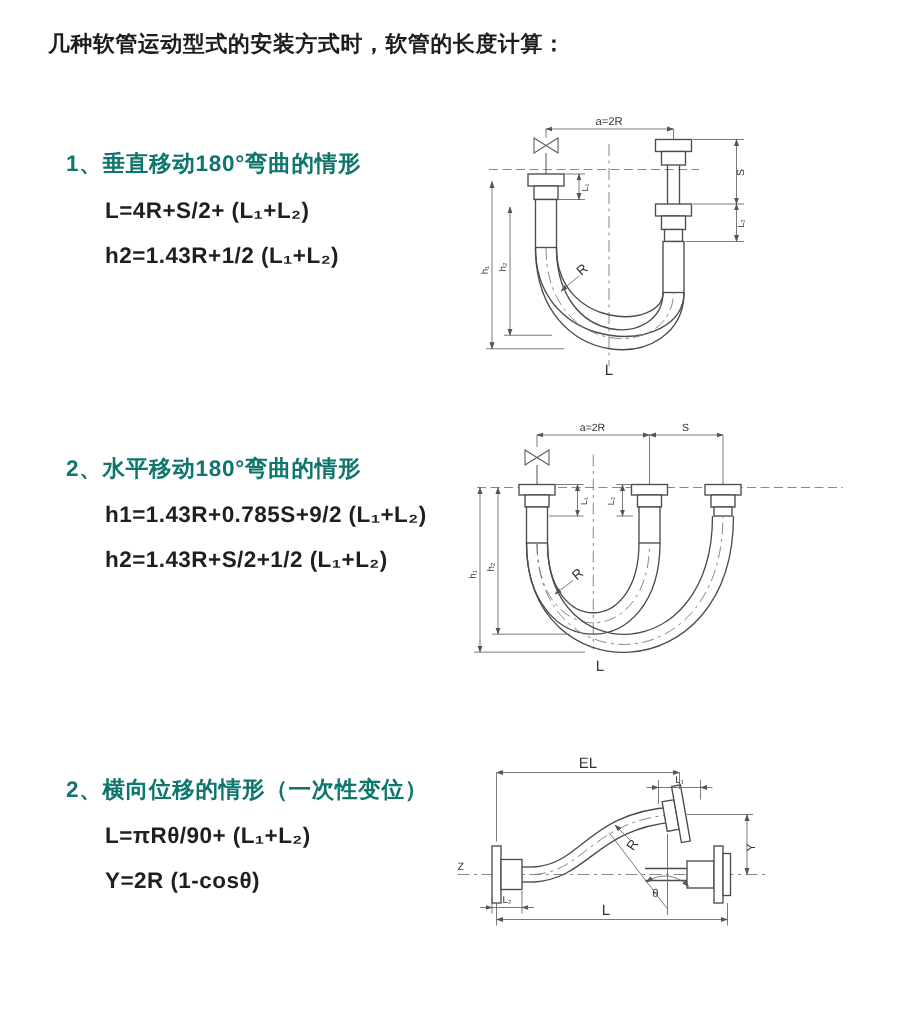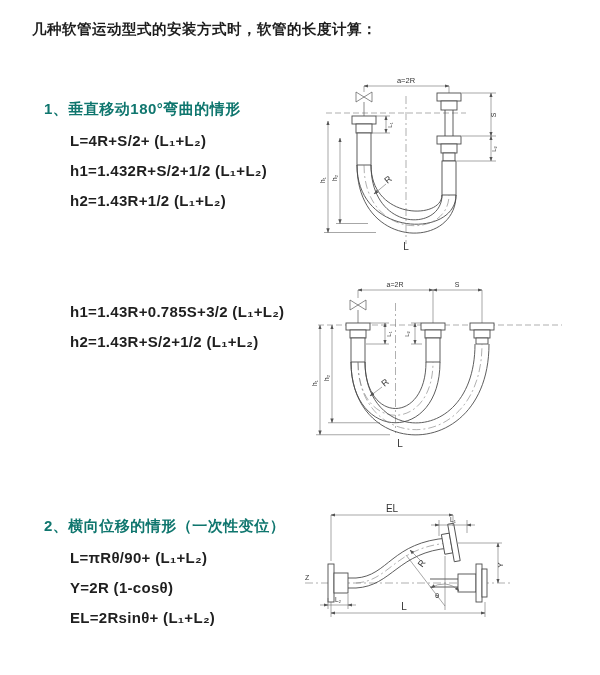--- a/index.html
+++ b/index.html
@@ -27,34 +27,33 @@
 </head>
 <body>
 
 <div class="page">
 
   <div class="title">几种软管运动型式的安装方式时，软管的长度计算：</div>
 
   <section class="sec" style="top:100px">
     <h2>1、垂直移动180°弯曲的情形</h2>
     <p class="formula">L=4R+S/2+ (L₁+L₂)</p>
-    <p class="formula">h1=1.432R+S/2+1/2 (L₁+L₂)</p>
     <p class="formula">h2=1.43R+1/2 (L₁+L₂)</p>
   </section>
 
   <section class="sec" style="top:303px">
-    <p class="formula">h1=1.43R+0.785S+3/2 (L₁+L₂)</p>
+    <h2>2、水平移动180°弯曲的情形</h2>
+    <p class="formula">h1=1.43R+0.785S+9/2 (L₁+L₂)</p>
     <p class="formula">h2=1.43R+S/2+1/2 (L₁+L₂)</p>
   </section>
 
   <section class="sec" style="top:517px">
     <h2>2、横向位移的情形（一次性变位）</h2>
     <p class="formula">L=πRθ/90+ (L₁+L₂)</p>
     <p class="formula">Y=2R (1-cosθ)</p>
-    <p class="formula">EL=2Rsinθ+ (L₁+L₂)</p>
   </section>
 
   <svg style="left:306px;top:68px" width="240" height="190" viewBox="0 0 240 190">
     <defs>
       <pattern id="hb1" width="3.5" height="3.5" patternUnits="userSpaceOnUse">
         <path d="M0,3.5 L3.5,0 M0,0 L3.5,3.5" stroke="#5f5f5f" stroke-width="0.45"></path>
       </pattern>
       <marker id="m1" viewBox="0 0 10 10" refX="9" refY="5" markerWidth="8" markerHeight="8" orient="auto-start-reverse">
         <path d="M0,1.5 L10,5 L0,8.5 z" fill="#555"></path>
       </marker>

